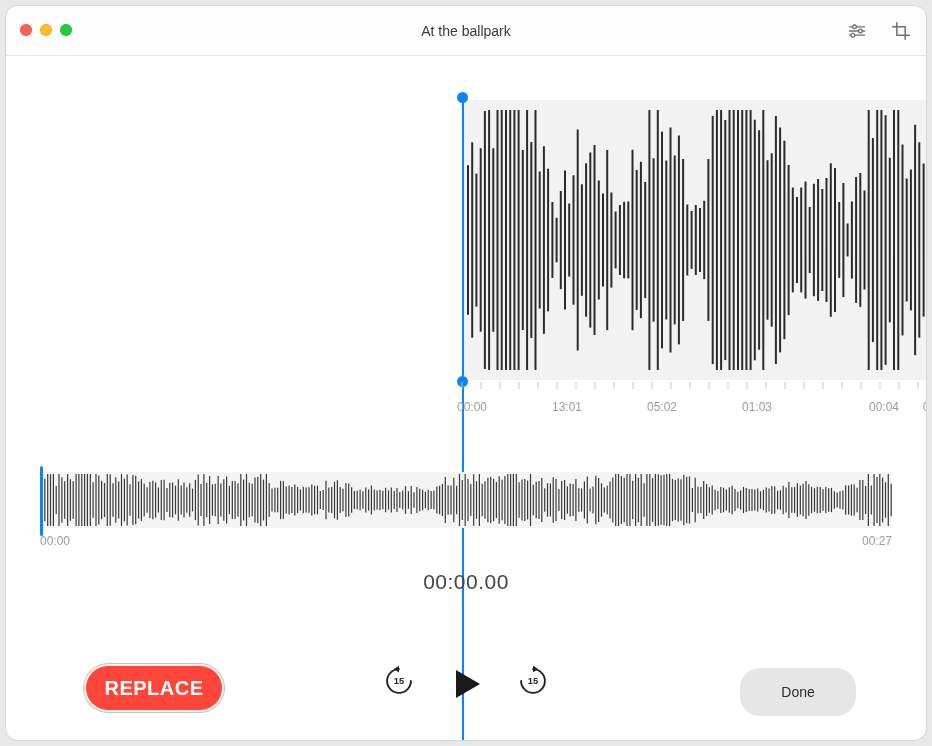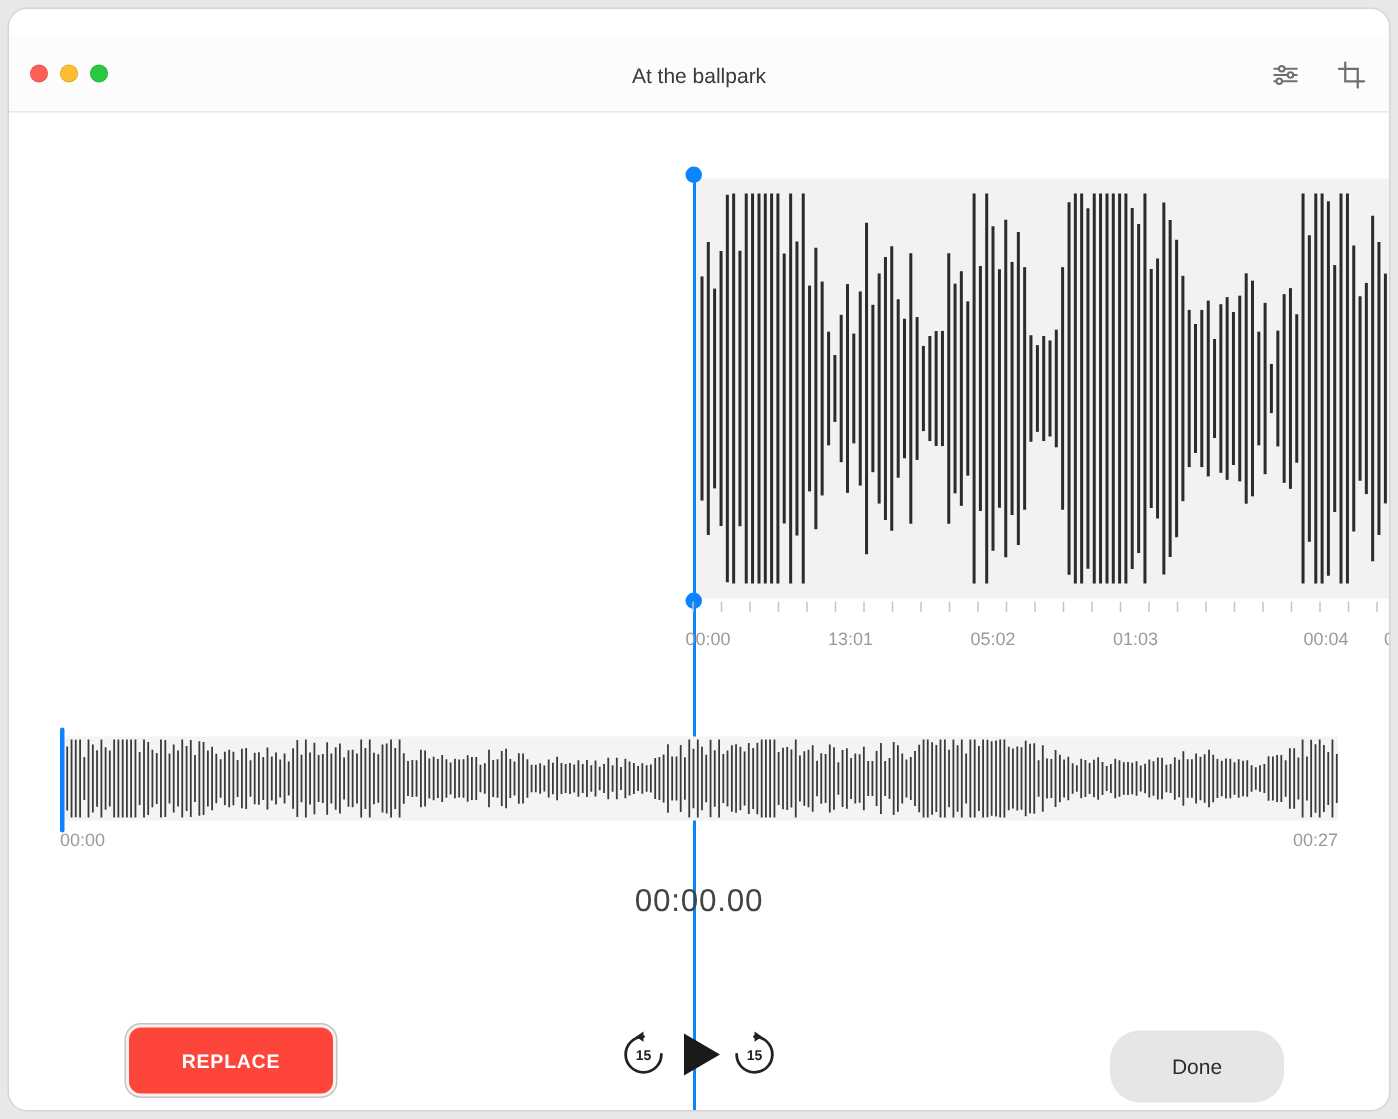--- a/index.html
+++ b/index.html
@@ -6,21 +6,20 @@
   html, body { width: 932px; height: 746px; overflow: hidden; font-family: -apple-system, "Helvetica Neue", Helvetica, Arial, sans-serif; background: #e8e8e8; }
   .window {
     position: absolute; left: 6px; top: 6px; width: 920px; height: 734px;
     background: #ffffff; border-radius: 12px; overflow: hidden;
     box-shadow: 0 0 0 1px rgba(0,0,0,0.08);
   }
   .titlebar {
     height: 50px; display: flex; align-items: center; justify-content: center;
     position: relative; border-bottom: 1px solid #e8e8e8;
     background: #fcfcfc;
-    margin-top: 19px;
   }
   .traffic-lights { position: absolute; left: 14px; top: 18px; display: flex; gap: 8px; }
   .tl { width: 12px; height: 12px; border-radius: 50%; }
   .tl.close { background: #fe5f57; box-shadow: inset 0 0 0 0.5px rgba(0,0,0,0.15); }
   .tl.min   { background: #febc2e; box-shadow: inset 0 0 0 0.5px rgba(0,0,0,0.15); }
   .tl.zoom  { background: #28c840; box-shadow: inset 0 0 0 0.5px rgba(0,0,0,0.15); }
   .title { font-size: 14px; color: #3a3a3a; font-weight: 500; }
   .toolbar-right { position: absolute; right: 10px; top: 12px; display: flex; gap: 14px; }
   .tb-btn { width: 30px; height: 26px; display: flex; align-items: center; justify-content: center; color:#6f6f6f; cursor: default; }
   .tb-btn svg { width: 20px; height: 20px; }
@@ -50,25 +49,25 @@
   .overview-playhead { position:absolute; left:34px; top:410px; width:3px; height:70px; background:#0a84ff; border-radius:2px; }
   .overview-labels { position:absolute; left:34px; right:34px; top:478px; height:18px; font-size:12px; color:#9a9a9a; }
   .overview-labels .l { position:absolute; left:0; }
   .overview-labels .r { position:absolute; right:0;margin-left:28px; }
 
   .big-time { position:absolute; left:0; right:0; top:514px; text-align:center; font-size:21px; color:#444; font-weight:400; letter-spacing:0.5px; font-variant-numeric: tabular-nums; }
 
   .controls { position:absolute; left:0; right:0; bottom:22px; height:60px; }
   .replace-btn {
     position:absolute; left:80px; top:8px; width:136px; height:44px;
-    background:#fe453a; border-radius:8px; color:#fff; font-weight:700; font-size:13px;
+    background:#fe453a; border-radius:22px; color:#fff; font-weight:700; font-size:20px;
     display:flex; align-items:center; justify-content:center; letter-spacing:0.5px;
     box-shadow: 0 0 0 2px #f7f1f0, 0 0 0 3px #c9c1bf; cursor: pointer;
   }
-  .transport { position:absolute; left:50%; transform:translateX(-50%); top:6px; display:flex; align-items:center; color:#222; }
+  .transport { position:absolute; left:50%; transform:translateX(-50%); top:6px; display:flex; align-items:flex-start; gap:30px; color:#222; }
   .skip svg { width:34px; height:34px; }
   .play svg { width:40px; height:40px; }
   .transport > div { cursor:pointer; }
   .done-btn {
     position:absolute; right:70px; top:10px; width:116px; height:48px;
     background:#e6e6e6; border-radius:20px; color:#2b2b2b; font-size:14px; font-weight:500;
     display:flex; align-items:center; justify-content:center; cursor:pointer;
   }
 </style>
 </head>

